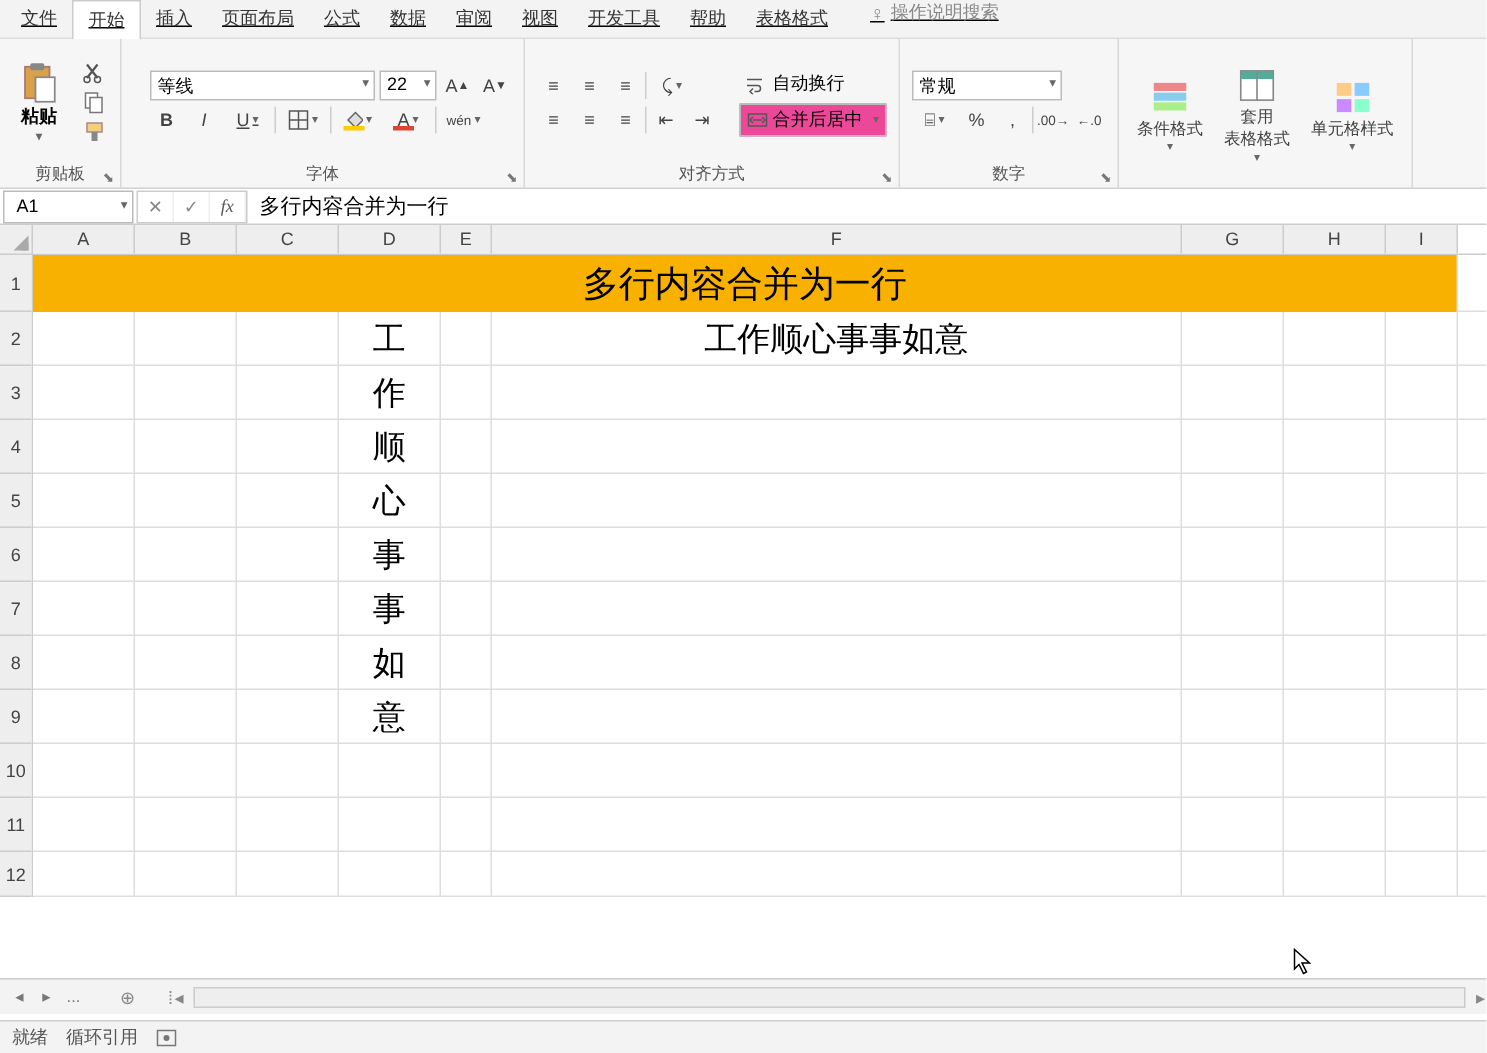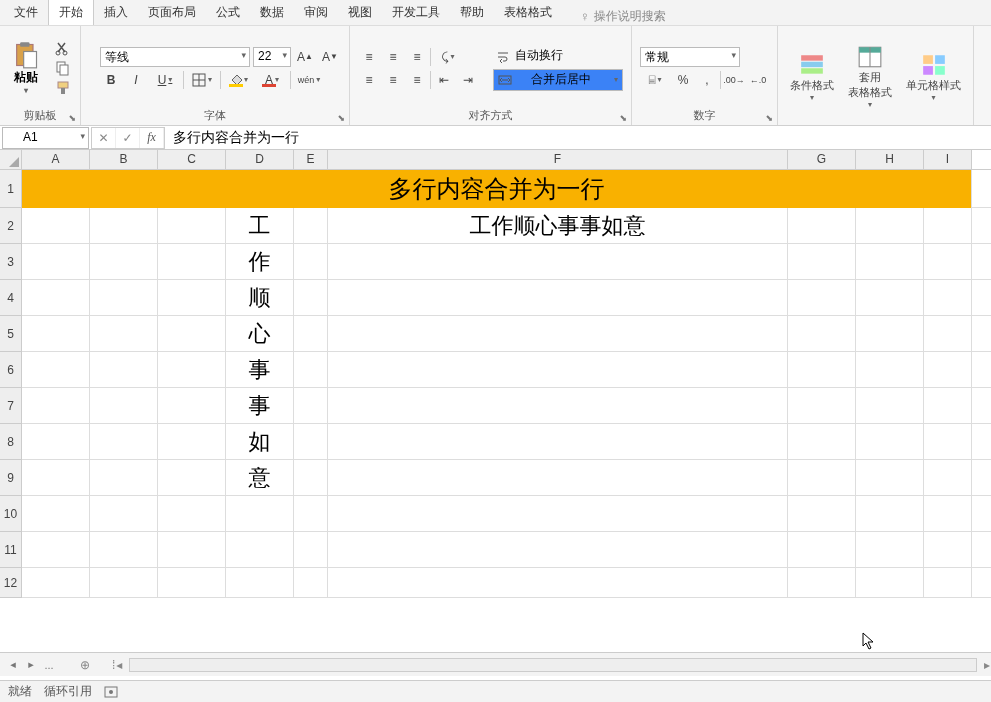--- a/index.html
+++ b/index.html
@@ -1,19 +1,19 @@
 <!DOCTYPE html>
 <html><head>
 <meta charset="utf-8">
 <style>
 * { box-sizing: border-box; margin: 0; padding: 0; }
 body { font-family: "Microsoft YaHei", "SimSun", sans-serif; font-size: 12px; background: #fff; width: 991px; height: 702px; overflow: hidden; position: relative; }
 
 
-.menubar { display: flex; align-items: flex-end; height: 26px; background: #f3f3f3; padding: 0 4px; border-bottom: 1px solid #ddd; }
+.menubar { display: flex; align-items: flex-start; height: 26px; background: #f3f3f3; padding: 0 4px; border-bottom: 1px solid #ddd; text-decoration: underline; }
 .menubar .menu-item { padding: 4px 10px; cursor: pointer; color: #333; }
 .menubar .menu-item.active { background: #fff; border: 1px solid #ccc; border-bottom: none; }
 .menubar .bulb { margin-left: 18px; color: #888; display: flex; align-items: center; gap: 4px; }
 .menubar .bulb-icon { font-size: 13px; }
 
 
 .ribbon { display: flex; background: #f6f6f6; border-bottom: 1px solid #d0d0d0; height: 100px; }
 .group { border-right: 1px solid #d8d8d8; padding: 4px 8px 2px 8px; display: flex; flex-direction: column; justify-content: space-between; }
 .group-content { flex: 1; display: flex; align-items: center; gap: 6px; }
 .group-label { text-align: center; font-size: 11px; color: #555; padding-top: 2px; position: relative; }
@@ -36,36 +36,36 @@
 .icon-btn.italic { font-style: italic; }
 .icon-btn.underline { text-decoration: underline; }
 .sep { width: 1px; height: 18px; background: #ccc; }
 .icon-btn .color-bar { position: absolute; bottom: 2px; left: 4px; right: 10px; height: 3px; }
 .icon-btn .color-bar.red { background: #d43; }
 .icon-btn .color-bar.yellow { background: #fc0; }
 
 
 .align-rows { display: flex; flex-direction: column; gap: 3px; }
 .align-row { display: flex; align-items: center; gap: 2px; }
-.merge-btn { display: flex; align-items: center; height: 22px; border: 1px solid #bbb; padding: 0 4px; gap: 19px; cursor: pointer; background: #3b82f6; }
+.merge-btn { display: flex; align-items: center; height: 22px; border: 1px solid #bbb; padding: 0 4px; gap: 3px; cursor: pointer; background: #ec4899; }
 .merge-btn::after { content: "▾"; font-size: 8px; margin-left: 4px; color: #666; }
 
 
 .num-rows { display: flex; flex-direction: column; gap: 3px; }
 .num-format { width: 100px; height: 20px; border: 1px solid #bbb; background: #fff; padding: 1px 18px 1px 4px; cursor: pointer; position: relative; }
 
 
 .styles-col { display: flex; flex-direction: column; align-items: center; cursor: pointer; padding: 0 4px; }
 .styles-icon { width: 28px; height: 26px; }
 .styles-col span { font-size: 11px; color: #444; }
 .styles-col .dd { font-size: 8px; color: #666; }
 
 
 .formula-bar { display: flex; align-items: center; height: 24px; border-bottom: 1px solid #ccc; background: #fff; }
-.name-box { width: 87px; height: 22px; border: 1px solid #bbb; margin: 0 2px; padding: 2px 20px; cursor: text; position: relative; }
+.name-box { width: 87px; height: 22px; border: 1px solid #bbb; margin: 0 2px; padding: 2px 8px; cursor: text; position: relative; }
 .name-box::after { content: "▾"; position: absolute; right: 3px; top: 3px; font-size: 9px; color: #666; }
 .fb-btns { display: flex; border: 1px solid #ccc; height: 22px; }
 .fb-btn { width: 24px; display: flex; align-items: center; justify-content: center; cursor: pointer; color: #888; border-right: 1px solid #eee; }
 .fb-btn.fx { font-style: italic; font-family: serif; color: #555; }
 .fb-text { flex: 1; padding: 2px 8px; font-size: 14px; }
 
 
 .grid-area { position: relative; height: 468px; overflow: hidden; background: #fff; }
 .sel-all { position: absolute; top: 0; left: 0; width: 22px; height: 20px; background: #eee; border-right: 1px solid #ccc; border-bottom: 1px solid #ccc; cursor: pointer; }
 .sel-all::after { content: ""; position: absolute; right: 2px; bottom: 2px; border: 5px solid transparent; border-right-color: #aaa; border-bottom-color: #aaa; }

